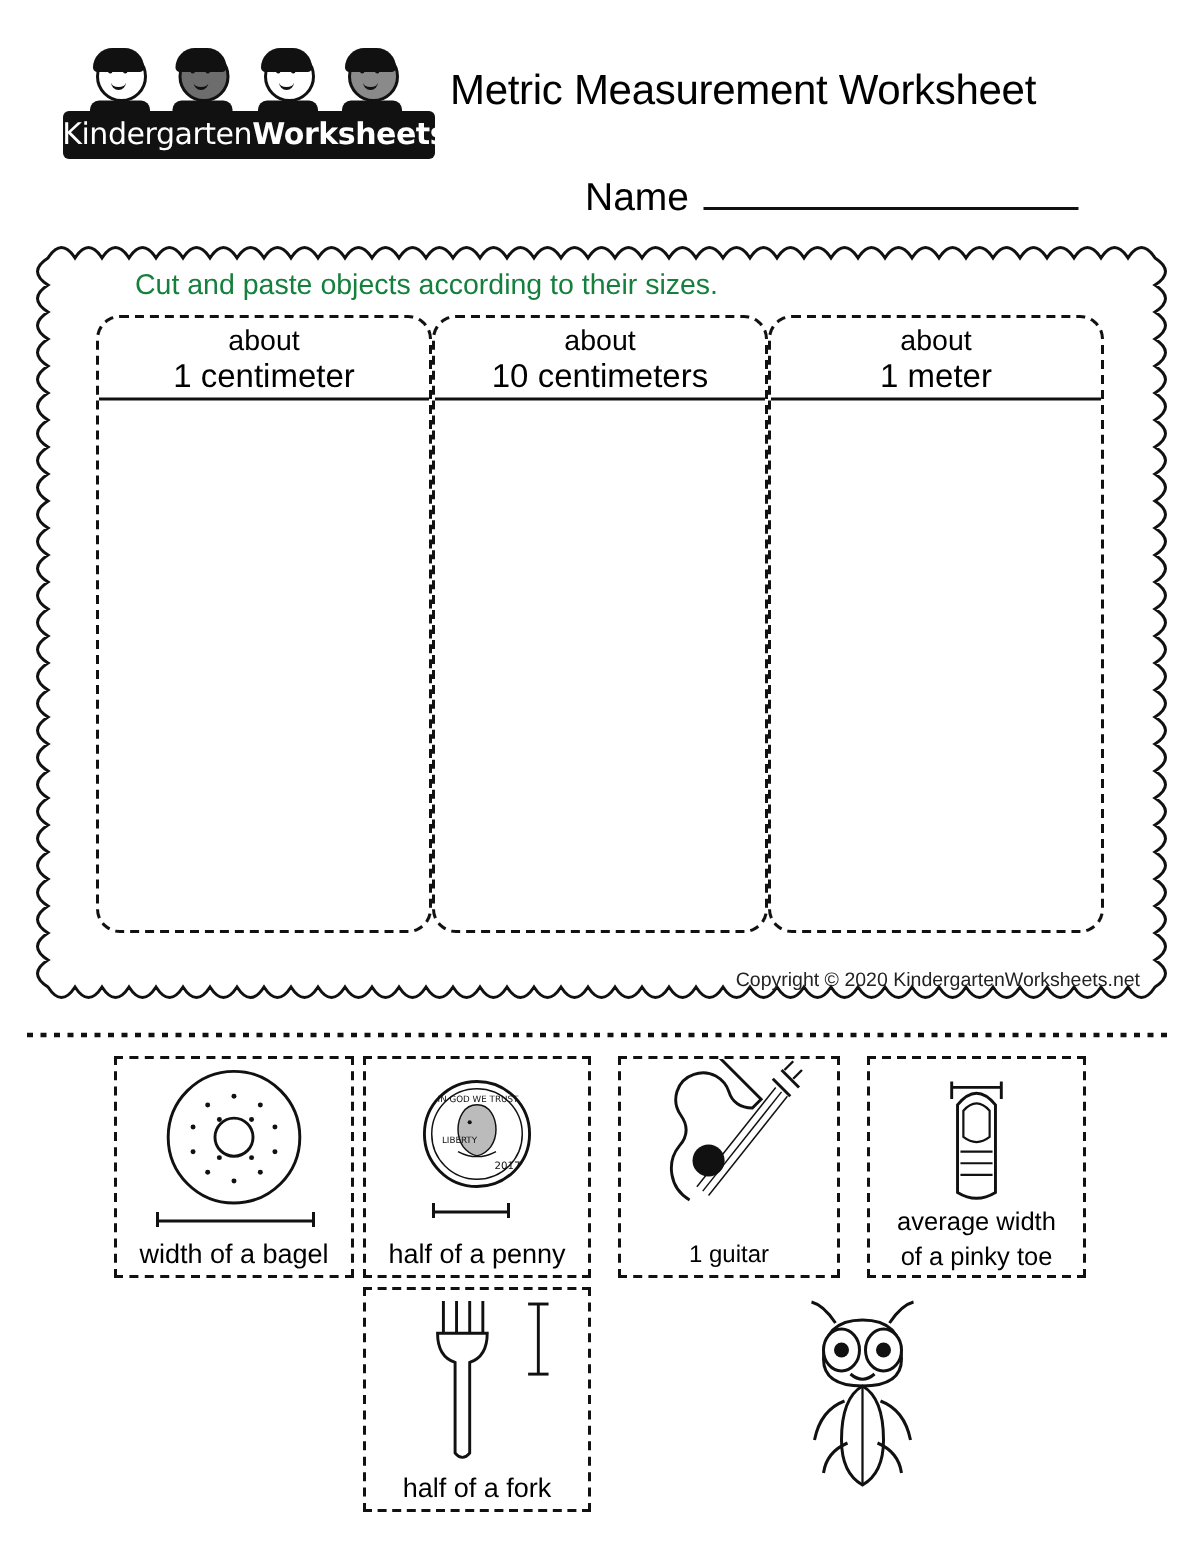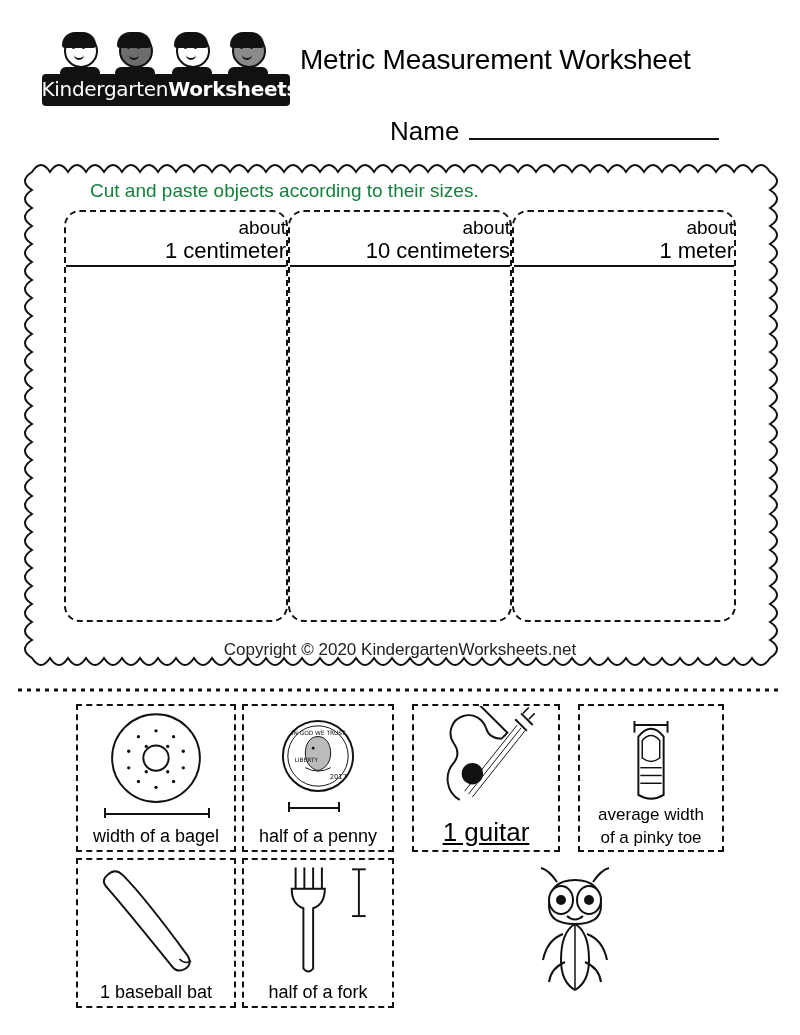--- a/index.html
+++ b/index.html
@@ -178,21 +178,21 @@
     justify-content: space-between;
   }
   .col {
     width: 228px;
     border: 2px dashed #111;
     border-radius: 16px;
     position: relative;
     background: #fff;
   }
   .col-head {
-    text-align: right;
+    text-align: center;
     padding-top: 6px;
     border-bottom: 2px solid #111;
     padding-bottom: 2px;
   }
   .col-head .small {
     font-size: 19px;
     font-family: "Liberation Sans", sans-serif;
     line-height: 1.05;
   }
   .col-head .big {
@@ -200,22 +200,22 @@
     font-family: "Liberation Sans", sans-serif;
     line-height: 1.15;
     white-space: nowrap;
   }
 
   .copyright {
     position: absolute;
     bottom: 2px;
     left: 0;
     width: 100%;
-    text-align: center;
-    font-size: 17px;
+    text-align: right;
+    font-size: 13px;
     font-family: "Liberation Sans", sans-serif;
     color: #222;
     line-height: 1.35;
   }
 
   
   .cutzone {
     position: absolute;
     left: 0;
     top: 690px;
@@ -445,21 +445,21 @@
       <g stroke="#111" stroke-width="1" fill="none">
         <line x1="52" y1="86" x2="106" y2="18"></line>
         <line x1="56" y1="89" x2="110" y2="21"></line>
         <line x1="60" y1="92" x2="114" y2="24"></line>
       </g>
       <g stroke="#111" stroke-width="1.6">
         <line x1="112" y1="6" x2="118" y2="0"></line>
         <line x1="118" y1="12" x2="124" y2="6"></line>
       </g>
     </svg>
-    <div class="caption" style="font-size:26px;text-decoration:underline;">1 guitar</div>
+    <div class="caption" style="font-size:16px;">1 guitar</div>
   </div>
 
   <div class="tile" style="left:578px; top:14px; width:146px; height:148px;">
     <svg class="art" height="102" viewBox="0 0 146 102">
       <path d="M60 30 q13 -16 26 0 l0 60 q-13 8 -26 0 z" fill="#fff" stroke="#111" stroke-width="2"></path>
       <path d="M64 34 q9 -10 18 0 l0 18 q-9 7 -18 0 z" fill="#fff" stroke="#111" stroke-width="1.5"></path>
       <g stroke="#111" stroke-width="1.5">
         <line x1="62" y1="62" x2="84" y2="62"></line>
         <line x1="62" y1="70" x2="84" y2="70"></line>
         <line x1="62" y1="78" x2="84" y2="78"></line>
@@ -467,27 +467,20 @@
       <g stroke="#111" stroke-width="2">
         <line x1="56" y1="18" x2="90" y2="18"></line>
         <line x1="56" y1="14" x2="56" y2="26"></line>
         <line x1="90" y1="14" x2="90" y2="26"></line>
       </g>
     </svg>
     <div class="caption two" style="bottom:26px;">average width</div>
     <div class="caption two">of a pinky toe</div>
   </div>
 
-  <div class="tile" style="left:76px; top:168px; width:160px; height:150px;">
-    <svg class="art" height="118" viewBox="0 0 160 118">
-      <path d="M30 14 q8 -8 16 0 q22 22 66 82 q6 9 -2 14 q-8 5 -14 -3 q-50 -62 -66 -80 q-7 -7 0 -13 z" fill="#fff" stroke="#111" stroke-width="2"></path>
-      <path d="M104 100 q6 6 12 2" fill="none" stroke="#111" stroke-width="1.5"></path>
-    </svg>
-    <div class="caption">1 baseball bat</div>
-  </div>
 
   <div class="tile" style="left:242px; top:168px; width:152px; height:150px;">
     <svg class="art" height="118" viewBox="0 0 152 118">
       <g stroke="#111" stroke-width="2" fill="#fff">
         <path d="M53 6 l0 22 M62 6 l0 22 M71 6 l0 22 M80 6 l0 22"></path>
         <path d="M49 28 q0 16 12 20 l0 62 q5 6 10 0 l0 -62 q12 -4 12 -20 z"></path>
       </g>
       <g stroke="#111" stroke-width="2">
         <line x1="118" y1="8" x2="118" y2="56"></line>
         <line x1="111" y1="8" x2="125" y2="8"></line>

